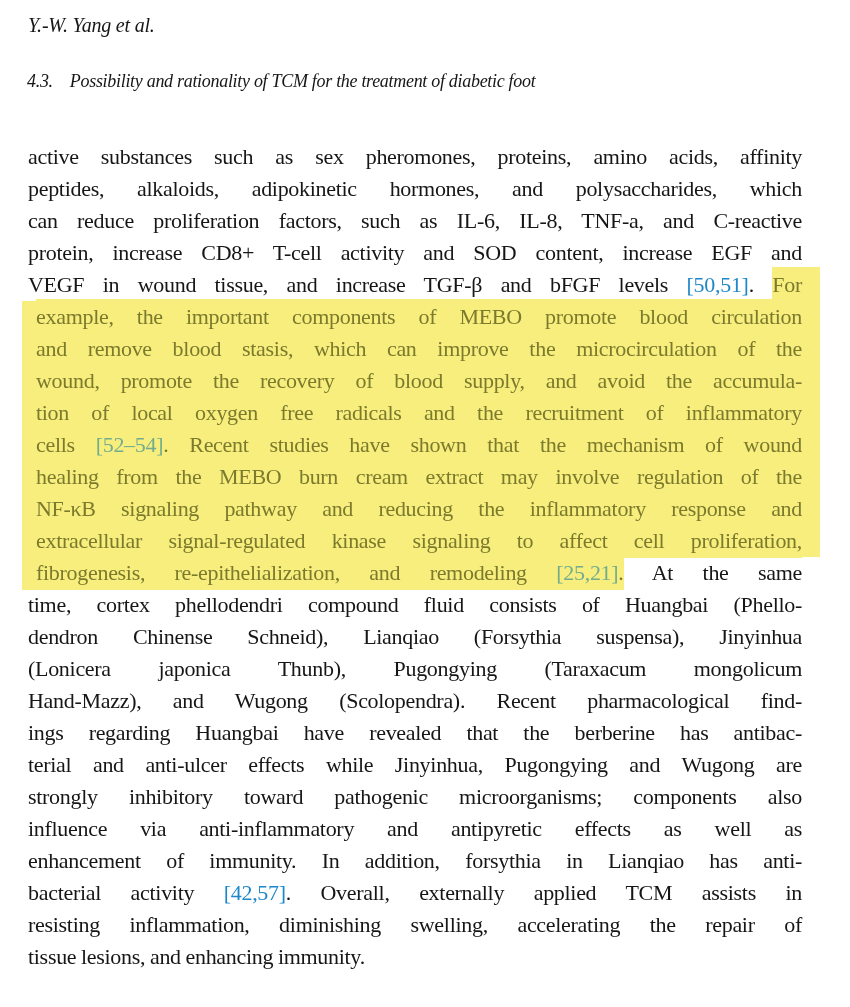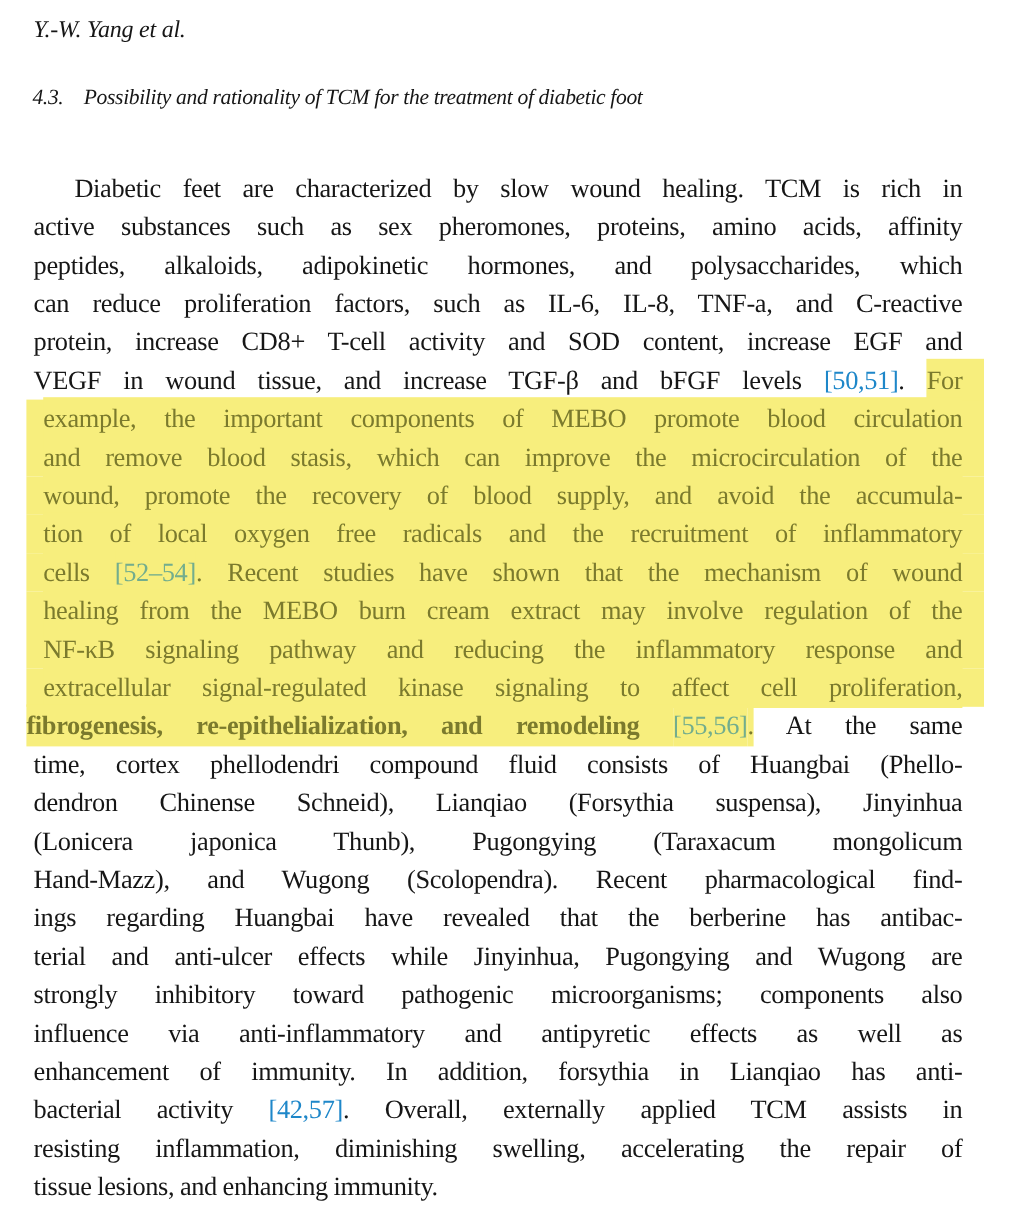--- a/index.html
+++ b/index.html
@@ -70,48 +70,47 @@
     background: var(--hl-bg, #f7ee7d);
     padding-top: 5px; padding-bottom: 5px;
   }
   .seg-hlcite {
     color: var(--hl-cite, #73ad8d);
     background: var(--hl-bg, #f7ee7d);
     padding-top: 5px; padding-bottom: 5px;
     cursor: pointer;
   }
   .bleed-right { padding-right: 18px; margin-right: -18px; }
-  .bleed-left  { padding-left: 0;  margin-left: -6px; font-weight: bold;  }
+  .bleed-left  { padding-left: 14px;  margin-left: -6px;  }
 </style>
 </head>
 <body>
 
 <div class="page">
   <div class="author-header">Y.-W. Yang et al.</div>
 
   <div class="section-heading">
     <span class="sec-num">4.3.</span><span class="sec-title">Possibility and rationality of TCM for the treatment of diabetic foot</span>
   </div>
 
   <div class="paragraph">
-      <div class="line indent"><span class="seg-text">Diabetic feet are characterized by slow wound healing. TCM is rich in</span></div>
       <div class="line"><span class="seg-text">active substances such as sex pheromones, proteins, amino acids, affinity</span></div>
       <div class="line"><span class="seg-text">peptides, alkaloids, adipokinetic hormones, and polysaccharides, which</span></div>
       <div class="line"><span class="seg-text">can reduce proliferation factors, such as IL-6, IL-8, TNF-a, and C-reactive</span></div>
       <div class="line"><span class="seg-text">protein, increase CD8+ T-cell activity and SOD content, increase EGF and</span></div>
       <div class="line"><span class="seg-text">VEGF in wound tissue, and increase TGF-β and bFGF levels </span><span class="seg-cite">[50,51]</span><span class="seg-text">. </span><span class="seg-hl bleed-right">For</span></div>
       <div class="line hl-full"><span class="seg-hl">example, the important components of MEBO promote blood circulation</span></div>
       <div class="line hl-full"><span class="seg-hl">and remove blood stasis, which can improve the microcirculation of the</span></div>
       <div class="line hl-full"><span class="seg-hl">wound, promote the recovery of blood supply, and avoid the accumula-</span></div>
       <div class="line hl-full"><span class="seg-hl">tion of local oxygen free radicals and the recruitment of inflammatory</span></div>
       <div class="line hl-full"><span class="seg-hl">cells </span><span class="seg-hlcite">[52–54]</span><span class="seg-hl">. Recent studies have shown that the mechanism of wound</span></div>
       <div class="line hl-full"><span class="seg-hl">healing from the MEBO burn cream extract may involve regulation of the</span></div>
       <div class="line hl-full"><span class="seg-hl">NF-κB signaling pathway and reducing the inflammatory response and</span></div>
       <div class="line hl-full"><span class="seg-hl">extracellular signal-regulated kinase signaling to affect cell proliferation,</span></div>
-      <div class="line"><span class="seg-hl bleed-left">fibrogenesis, re-epithelialization, and remodeling </span><span class="seg-hlcite">[55,56]</span><span class="seg-hl">.</span><span class="seg-text"> At the same</span></div>
+      <div class="line"><span class="seg-hl bleed-left">fibrogenesis, re-epithelialization, and remodeling </span><span class="seg-hlcite">[25,21]</span><span class="seg-hl">.</span><span class="seg-text"> At the same</span></div>
       <div class="line"><span class="seg-text">time, cortex phellodendri compound fluid consists of Huangbai (Phello-</span></div>
       <div class="line"><span class="seg-text">dendron Chinense Schneid), Lianqiao (Forsythia suspensa), Jinyinhua</span></div>
       <div class="line"><span class="seg-text">(Lonicera japonica Thunb), Pugongying (Taraxacum mongolicum</span></div>
       <div class="line"><span class="seg-text">Hand-Mazz), and Wugong (Scolopendra). Recent pharmacological find-</span></div>
       <div class="line"><span class="seg-text">ings regarding Huangbai have revealed that the berberine has antibac-</span></div>
       <div class="line"><span class="seg-text">terial and anti-ulcer effects while Jinyinhua, Pugongying and Wugong are</span></div>
       <div class="line"><span class="seg-text">strongly inhibitory toward pathogenic microorganisms; components also</span></div>
       <div class="line"><span class="seg-text">influence via anti-inflammatory and antipyretic effects as well as</span></div>
       <div class="line"><span class="seg-text">enhancement of immunity. In addition, forsythia in Lianqiao has anti-</span></div>
       <div class="line"><span class="seg-text">bacterial activity </span><span class="seg-cite">[42,57]</span><span class="seg-text">. Overall, externally applied TCM assists in</span></div>

